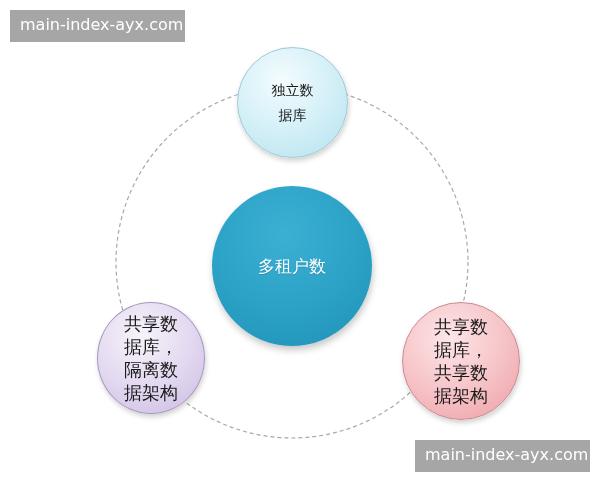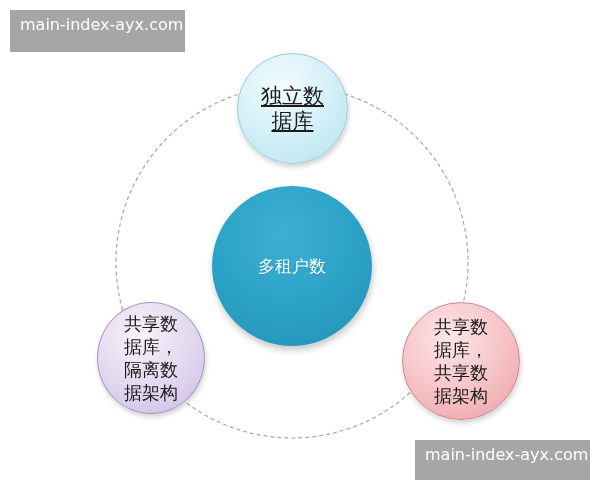--- a/index.html
+++ b/index.html
@@ -31,29 +31,28 @@
       align-items: center;
       justify-content: center;
       text-align: center;
     }
     .node .line {
       display: block;
       white-space: nowrap;
     }
     
     .node-top {
-      left: 237px; top: 53px;
+      left: 237px; top: 47px;
       width: 111px; height: 111px;
       background: radial-gradient(circle at 40% 30%, #f3fcfe 0%, #d7f1f8 45%, #b4e2ef 100%);
       border: 1.5px solid #9fc9d6;
       box-shadow: 1px 3px 5px rgba(0,0,0,0.18);
       color: #1a1a1a;
-      font-size: 21px;
+      font-size: 14px;
       line-height: 25px;
-      text-decoration: underline;
     }
     
     .node-center {
       left: 212px; top: 186px;
       width: 160px; height: 160px;
       background: radial-gradient(circle at 45% 30%, #3bb0d3 0%, #2ba1c6 55%, #2090b4 100%);
       box-shadow: 1px 4px 7px rgba(0,0,0,0.22);
       color: #ffffff;
       font-size: 17px;
       line-height: 42px;
@@ -81,21 +80,21 @@
       font-size: 18px;
       line-height: 23px;
     }
     .watermark {
       position: absolute;
       background: #a6a6a6;
       color: #ffffff;
       font-family: "DejaVu Sans", "Liberation Sans", sans-serif;
       font-size: 16px;
       line-height: 30px;
-      height: 42px;
+      height: 32px;
       padding: 0 10px;
       box-sizing: border-box;
       white-space: nowrap;
     }
     .watermark-top {
       left: 10px; top: 10px;
       width: 175px;
     }
     .watermark-bottom {
       left: 415px; top: 440px;

